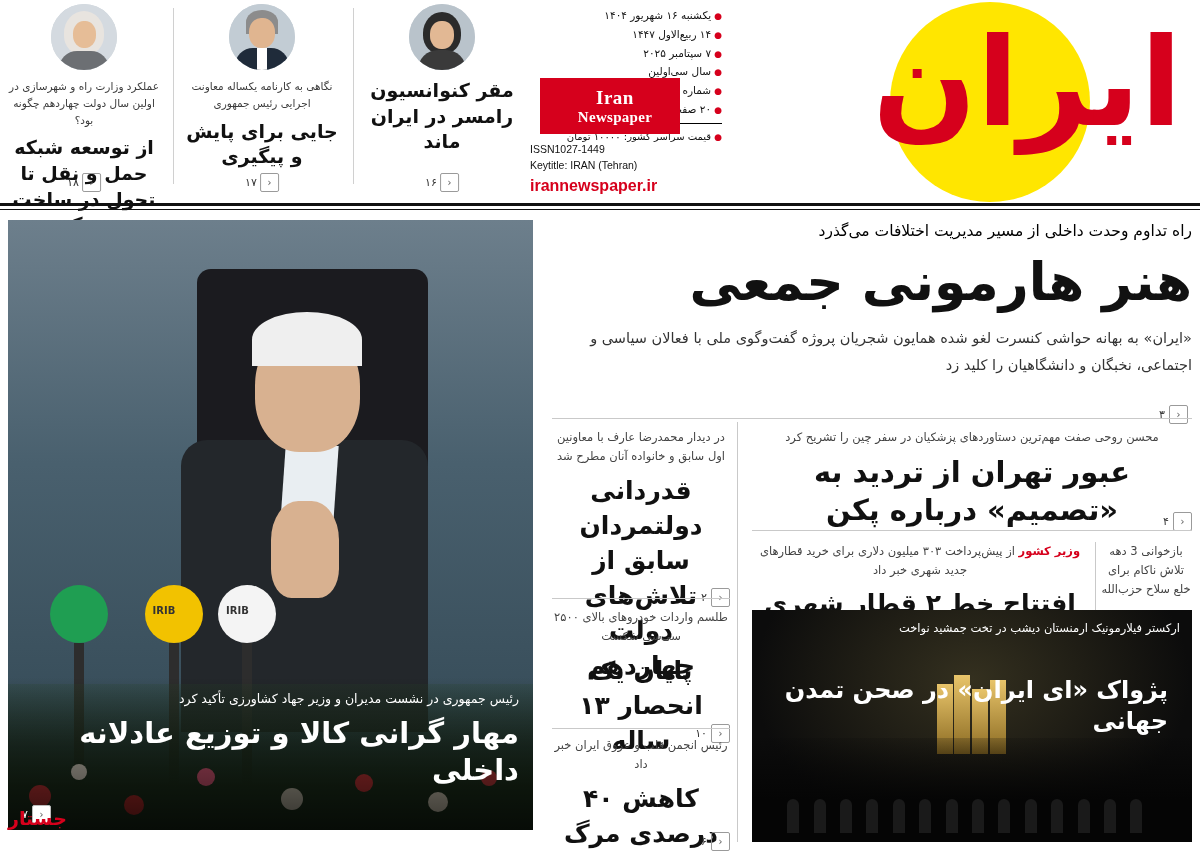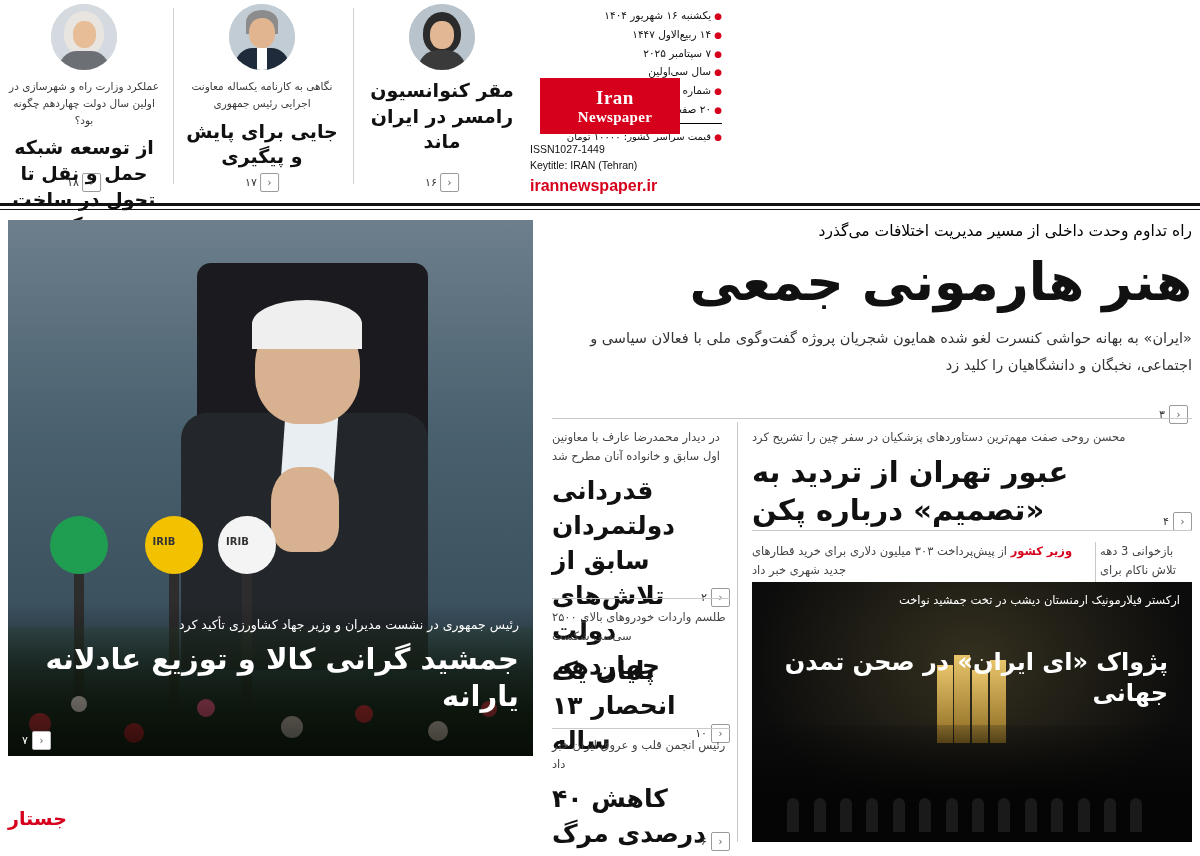--- a/index.html
+++ b/index.html
@@ -95,43 +95,43 @@
     margin:10px 0 12px 0;font-size:52px;line-height:1.15;font-weight:bold;color:#111;
     letter-spacing:-1px;
   }
   .lead .deck{font-size:14.5px;line-height:1.85;color:#333;padding-left:8px;}
   .lead .pagearrow{position:absolute;right:4px;bottom:-14px;display:flex;align-items:center;gap:4px;}
 
   .hsep{position:absolute;background:#c9c9c9;height:1px;}
   .vsep{position:absolute;background:#c9c9c9;width:1px;}
 
   
-  .story{direction:rtl;text-align:left;position:absolute;}
+  .story{direction:rtl;text-align:center;position:absolute;}
   .story .kick{font-size:11.5px;line-height:1.65;color:#444;}
   .story .kick .red{color:#d6001c;font-weight:bold;}
   .story h2{margin:7px 0 0 0;font-weight:bold;color:#111;}
   .story .pagearrow{position:absolute;display:flex;align-items:center;gap:4px;}
 
   
   .photo-main{
-    position:absolute;left:8px;top:4px;width:525px;height:536px;overflow:hidden;
+    position:absolute;left:8px;top:4px;width:525px;height:610px;overflow:hidden;
     background:#7f1d1d;
   }
   .photo-caption{
     position:absolute;left:0;right:0;bottom:0;padding:12px 14px 40px 14px;
     direction:rtl;text-align:right;color:#fff;
     background:linear-gradient(to top,rgba(0,0,0,.78),rgba(0,0,0,.45) 55%,rgba(0,0,0,0));
   }
   .photo-caption .ckick{font-size:12.5px;line-height:1.6;margin-bottom:6px;}
   .photo-caption h2{margin:0;font-size:29px;line-height:1.3;font-weight:bold;}
   .photo-arrow{position:absolute;left:14px;bottom:6px;display:flex;align-items:center;gap:4px;}
 
   
   .photo-concert{
-    position:absolute;right:8px;bottom:14px;width:440px;height:260px;overflow:hidden;background:#0a0a0a;
+    position:absolute;right:8px;bottom:14px;width:440px;height:232px;overflow:hidden;background:#0a0a0a;
   }
   .concert-cap{
     position:absolute;left:0;right:0;top:0;padding:10px 12px;direction:rtl;text-align:right;color:#fff;
   }
   .concert-cap .ckick{font-size:11.5px;line-height:1.5;margin-bottom:38px;}
   .concert-cap h2{margin:12px;font-size:24px;line-height:1.3;font-weight:bold;}
 
   .corner-stamp{
     position:absolute;left:8px;bottom:4px;width:60px;height:44px;color:#d6001c;
     font-size:19px;font-weight:bold;direction:rtl;text-align:left;line-height:1.1;
@@ -158,20 +158,24 @@
   .crowd{position:absolute;left:0;right:0;bottom:0;height:45%;background:linear-gradient(180deg,rgba(10,10,10,.2),#050505 60%);}
   .player{position:absolute;bottom:4%;width:12px;height:34px;background:#1a1a1a;border-radius:6px 6px 0 0;}
 </style>
 </head>
 <body>
 
 <div class="page">
 
   <div class="masthead">
 
+    <div class="logo-block">
+      <div class="yellow-dot"></div>
+      <div class="logo-text">ایران</div>
+    </div>
 
     <div class="issue-meta">
       <div><span class="bullet">●</span><span>یکشنبه ۱۶ شهریور ۱۴۰۴</span></div>
       <div><span class="bullet">●</span><span>۱۴ ربیع‌الاول ۱۴۴۷</span></div>
       <div><span class="bullet">●</span><span>۷ سپتامبر ۲۰۲۵</span></div>
       <div><span class="bullet">●</span><span>سال سی‌اولین</span></div>
       <div><span class="bullet">●</span><span>شماره ۸۸۲۹</span></div>
       <div><span class="bullet">●</span><span>۲۰ صفحه</span></div>
       <div class="meta-sep"></div>
       <div class="price"><span class="bullet">●</span><span>قیمت سراسر کشور: ۱۰۰۰۰ تومان</span></div>
@@ -384,21 +388,21 @@
           <div class="fl" style="left:36%;bottom:30%;width:18px;height:18px;background:#e8607f"></div>
           <div class="fl" style="left:52%;bottom:14%;width:22px;height:22px;background:#d8d2bd"></div>
           <div class="fl" style="left:66%;bottom:26%;width:18px;height:18px;background:#d23b3b"></div>
           <div class="fl" style="left:80%;bottom:12%;width:20px;height:20px;background:#efe6cf"></div>
           <div class="fl" style="left:90%;bottom:30%;width:16px;height:16px;background:#cf4040"></div>
         </div>
       </div>
 
       <div class="photo-caption">
         <div class="ckick">رئیس جمهوری در نشست مدیران و وزیر جهاد کشاورزی تأکید کرد</div>
-        <h2>جمشید گرانی کالا و توزیع عادلانه یارانه</h2>
+        <h2>مهار گرانی کالا و توزیع عادلانه داخلی</h2>
       </div>
       <div class="photo-arrow">
         <span class="arrowbox" style="border-color:#bbb;background:#fff;">‹</span>
         <span class="pagenum" style="color:#fff;">۷</span>
       </div>
     </div>
 
     <div class="corner-stamp">جستار</div>
   </div>
 </div>

